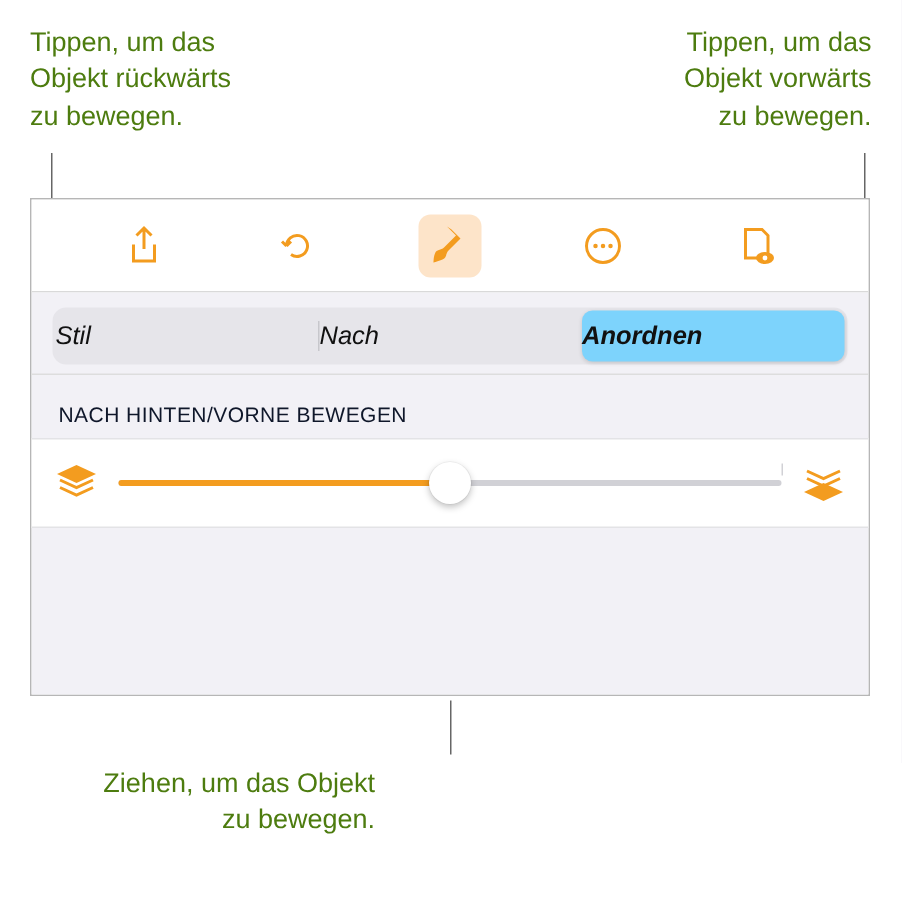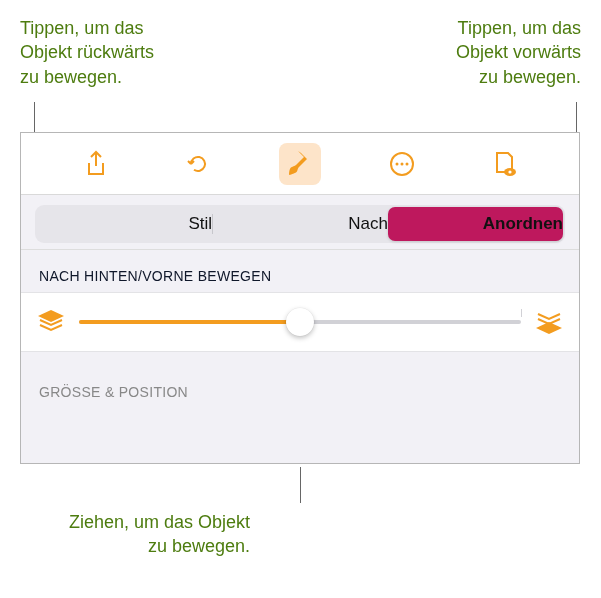--- a/index.html
+++ b/index.html
@@ -65,28 +65,29 @@
     }
     .seg {
       display: flex;
       background: #e6e5ea;
       border-radius: 9px;
       padding: 2px;
       height: 38px;
     }
     .seg-item {
       flex: 1;
-      display: flex; align-items: center; justify-content: flex-end;
+      display: flex; align-items: center; justify-content: flex-start;
       font-size: 17px;
       color: #111;
       border-radius: 7px;
       position: relative;
+      font-style: italic;
     }
     .seg-item.sel {
-      background: #be185d;
+      background: #7dd3fc;
       font-weight: 600;
       box-shadow: 0 1px 3px rgba(0,0,0,.15);
     }
     .seg-div {
       width: 1px; height: 20px; background: #c7c7cc; align-self: center;
     }
     
     .panel {
       background: #f2f1f6;
       height: 100%;
@@ -239,16 +240,15 @@
 
       <div class="layer-btn">
         <svg width="26" height="24" viewBox="0 0 26 24">
           <path d="M2 4 L13 9 L24 4" stroke="#f39c1f" stroke-width="2" fill="none"></path>
           <path d="M2 9 L13 14 L24 9" stroke="#f39c1f" stroke-width="2" fill="none"></path>
           <path d="M13 12 L26 18 L13 24 L0 18 Z" fill="#f39c1f"></path>
         </svg>
       </div>
     </div>
 
-    <div class="size-label">Größe &amp; Position</div>
   </div>
 
 </div>
 
 </body></html>

